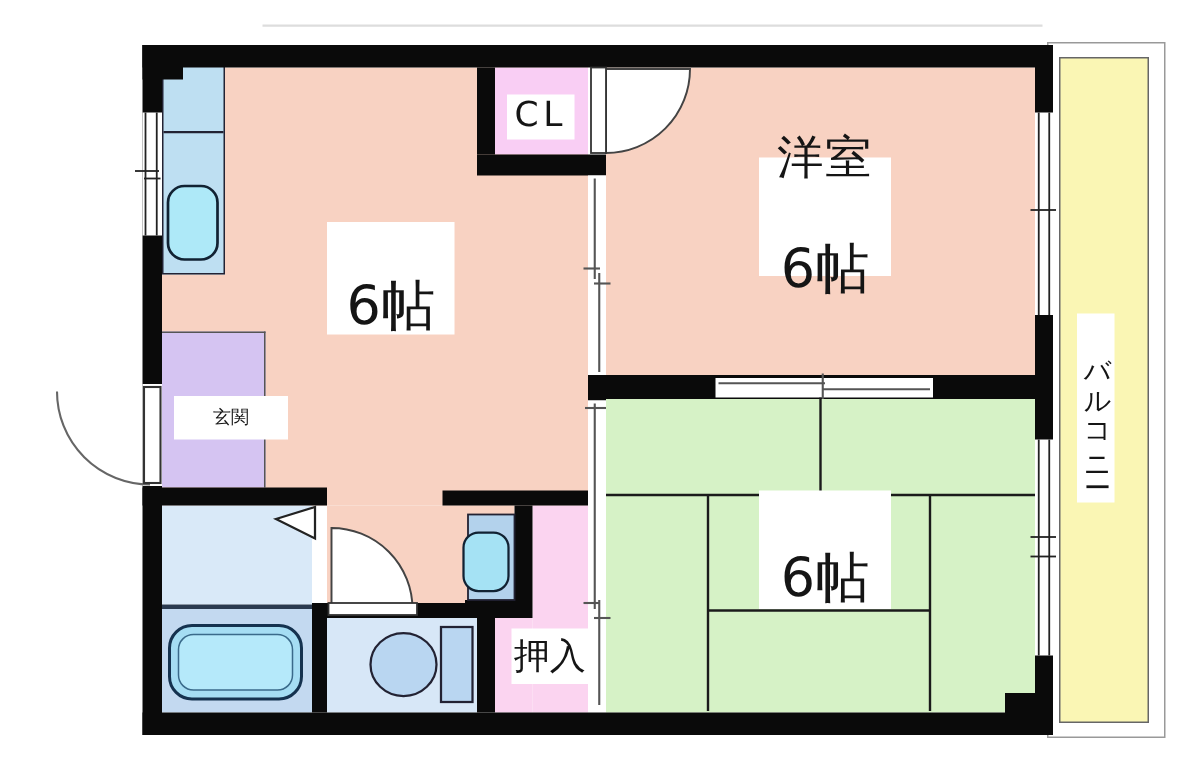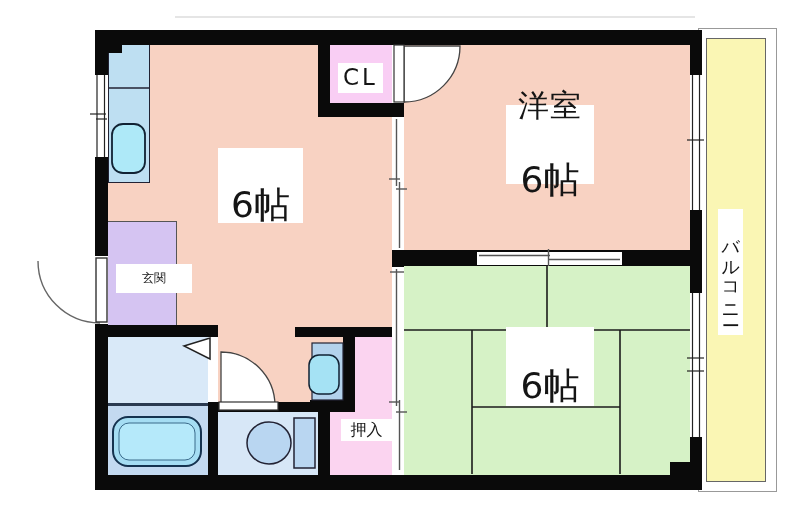--- a/index.html
+++ b/index.html
@@ -147,20 +147,20 @@
   </div>
   <div class="label" style="left:506px;top:327px;width:88px;height:79px;">
     <span class="size">6帖</span>
   </div>
   <div class="label" style="left:338px;top:63px;width:45px;height:30px;font-size:23px;letter-spacing:3px;">
     <span>CL</span>
   </div>
   <div class="label" style="left:116px;top:264px;width:76px;height:29px;font-size:12px;">
     <span>玄関</span>
   </div>
-  <div class="label" style="left:341px;top:419px;width:51px;height:22px;font-size:16px;">
+  <div class="label" style="left:341px;top:419px;width:51px;height:37px;font-size:24px;">
     <span>押入</span>
   </div>
   <div class="label vtext" style="left:718px;top:209px;width:25px;height:126px;font-size:18px;">
     <span>バルコニー</span>
   </div>
 
 </div>
 
 </body></html>

